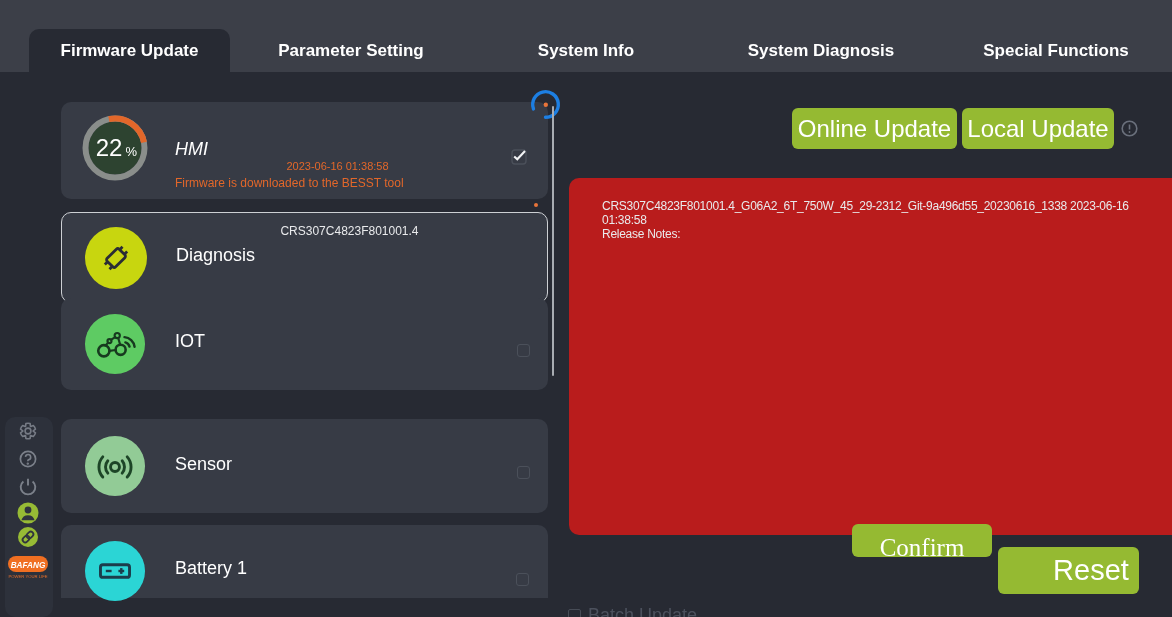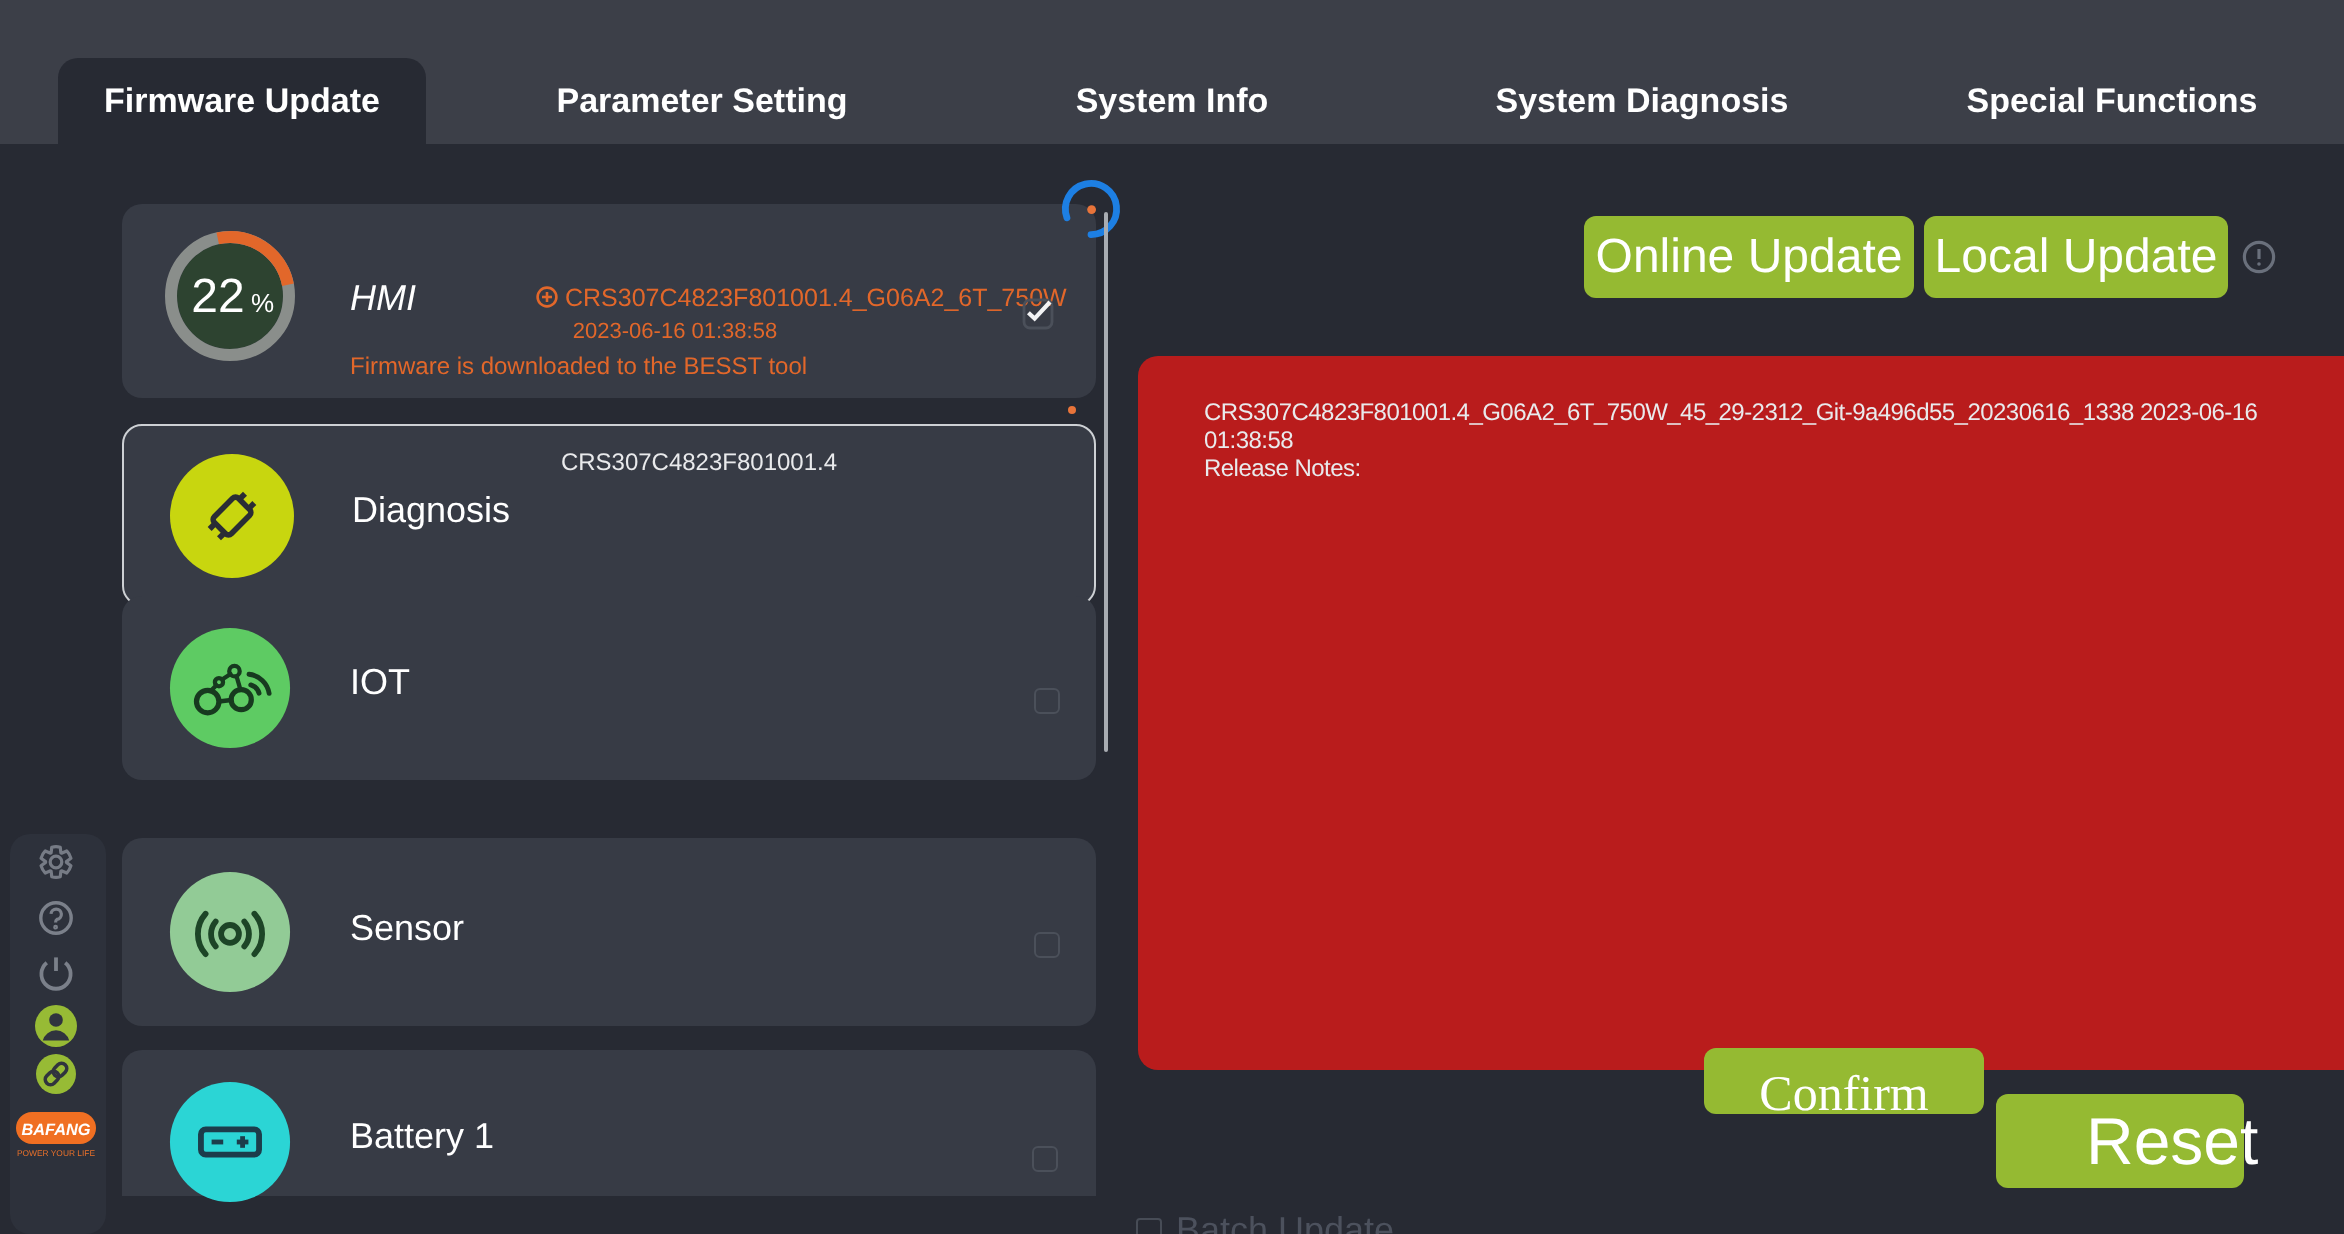--- a/index.html
+++ b/index.html
@@ -29,21 +29,21 @@
   #batch .bx { display:inline-block; width:13px; height:13px; border:1px solid #474c56;
                border-radius:2px; vertical-align:-1px; margin-right:7px; }
 
   
   #sidebar { left:5px; top:417px; width:48px; height:200px; background:#2d313b; border-radius:10px; }
 </style>
 </head>
 <body>
 
 <div class="abs" id="topbar"></div>
-<div class="abs tab active" style="left:29px; width:184px;">Firmware Update</div>
+<div class="abs tab active" style="left:29px; width:201px;">Firmware Update</div>
 <div class="abs tab" style="left:263px; width:176px;">Parameter Setting</div>
 <div class="abs tab" style="left:498px; width:176px;">System Info</div>
 <div class="abs tab" style="left:733px; width:176px;">System Diagnosis</div>
 <div class="abs tab" style="left:968px; width:176px;">Special Functions</div>
 
 <div class="abs" id="sidebar"></div>
 <svg class="abs" style="left:5px; top:417px;" width="48" height="200" viewBox="0 0 48 200">
 
   <g transform="translate(23,14)" stroke="#767b85" fill="none" stroke-width="1.6" stroke-linejoin="round">
     <path d="M -2.12,-7.40 A 7.7,7.7 0 0 1 2.12,-7.40 L 2.44,-4.59 A 5.2,5.2 0 0 1 2.76,-4.41 L 5.35,-5.54 A 7.7,7.7 0 0 1 7.47,-1.86 L 5.20,-0.18 A 5.2,5.2 0 0 1 5.20,0.18 L 7.47,1.86 A 7.7,7.7 0 0 1 5.35,5.54 L 2.76,4.41 A 5.2,5.2 0 0 1 2.44,4.59 L 2.12,7.40 A 7.7,7.7 0 0 1 -2.12,7.40 L -2.44,4.59 A 5.2,5.2 0 0 1 -2.76,4.41 L -5.35,5.54 A 7.7,7.7 0 0 1 -7.47,1.86 L -5.20,0.18 A 5.2,5.2 0 0 1 -5.20,-0.18 L -7.47,-1.86 A 7.7,7.7 0 0 1 -5.35,-5.54 L -2.76,-4.41 A 5.2,5.2 0 0 1 -2.44,-4.59 Z"></path>
@@ -82,28 +82,20 @@
 
 <div class="abs card" style="top:102px; height:97px;">
   <svg style="position:absolute; left:21px; top:13px;" width="66" height="66" viewBox="0 0 66 66">
     <circle cx="33" cy="33" r="26.5" fill="#2d4330"></circle>
     <circle cx="33" cy="33" r="29.5" fill="none" stroke="#8a8e8b" stroke-width="6"></circle>
     <path d="M 26.87,4.15 A 29.5,29.5 0 0 1 61.96,27.37" fill="none" stroke="#e2672a" stroke-width="6"></path>
     <text x="27" y="41" text-anchor="middle" font-size="24" fill="#fff" font-family="Liberation Sans">22</text>
     <text x="43.5" y="41" font-size="13" fill="#fff" font-family="Liberation Sans">%</text>
   </svg>
   <div class="cname" style="top:37px;font-style:italic;">HMI</div>
-  <div style="position:absolute; left:207px; top:40px; width:281px; overflow:hidden; white-space:nowrap; color:#e2672a; font-size:12.5px;">
-    <svg width="11" height="11" viewBox="0 0 11 11" style="vertical-align:-1px;">
-        <circle cx="5.5" cy="5.5" r="4.7" fill="none" stroke="#e2672a" stroke-width="1.3"></circle>
-        <line x1="5.5" y1="3" x2="5.5" y2="8" stroke="#e2672a" stroke-width="1.3"></line>
-        <line x1="3" y1="5.5" x2="8" y2="5.5" stroke="#e2672a" stroke-width="1.3"></line>
-      </svg>
-    CRS307C4823F801001.4_G06A2_6T_750W
-  </div>
   <div class="ver" style="top:58px; left:33px; color:#e2672a; font-size:11px;">2023-06-16 01:38:58</div>
   <div style="position:absolute; left:114px; top:74px; color:#e2672a; font-size:12px;">Firmware is downloaded to the BESST tool</div>
   <svg style="position:absolute; left:450px; top:46px;" width="18" height="18" viewBox="0 0 18 18">
     <rect x="1" y="2" width="14" height="14" rx="3" fill="none" stroke="#4b505a" stroke-width="1.4"></rect>
     <path d="M 3.2,8.4 L 6.3,11.3 L 14,3" fill="none" stroke="#f2f3f5" stroke-width="2.1"></path>
   </svg>
 </div>
 
 <svg class="abs" style="left:529px; top:88px;" width="33" height="33" viewBox="0 0 33 33">
   <path d="M 4.47,20.88 A 12.8,12.8 0 1 1 16.5,29.3" fill="none" stroke="#1d7fe3" stroke-width="3.4" stroke-linecap="round"></path>
@@ -185,13 +177,13 @@
   <line x1="8.5" y1="4.5" x2="8.5" y2="9.5" stroke="#6a707c" stroke-width="1.6"></line>
   <circle cx="8.5" cy="12" r="0.9" fill="#6a707c"></circle>
 </svg>
 
 <div class="abs" id="panel">
   <div class="txt">CRS307C4823F801001.4_G06A2_6T_750W_45_29-2312_Git-9a496d55_20230616_1338 2023-06-16<br>01:38:58<br>Release Notes:</div>
 </div>
 
 <div class="abs" id="batch"><span class="bx"></span>Batch Update</div>
 <div class="abs gbtn" style="left:852px; top:524px; width:140px; height:33px; line-height:47px; font-size:25px;font-family:Liberation Serif, serif;">Confirm</div>
-<div class="abs gbtn" style="left:998px; top:547px; width:124px; height:47px; line-height:47px; font-size:33px;padding-left:45px;">Reset</div>
+<div class="abs gbtn" style="left:998px; top:547px; width:141px; height:47px; line-height:47px; font-size:29px;padding-left:45px;">Reset</div>
 
 </body></html>

